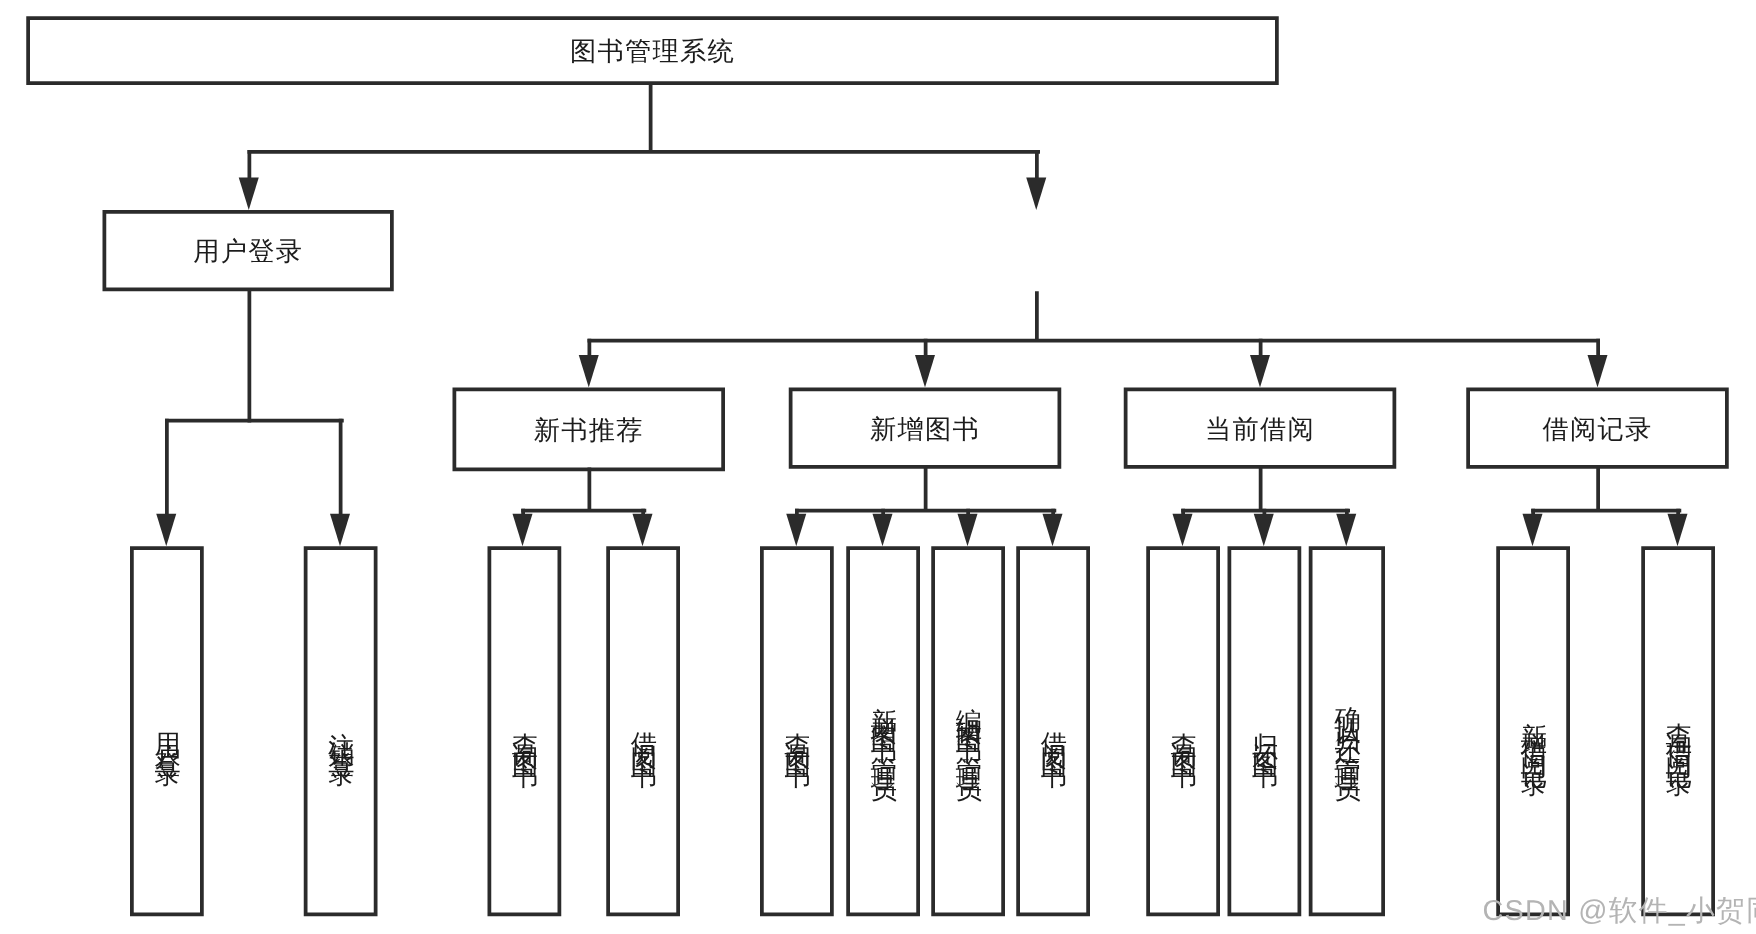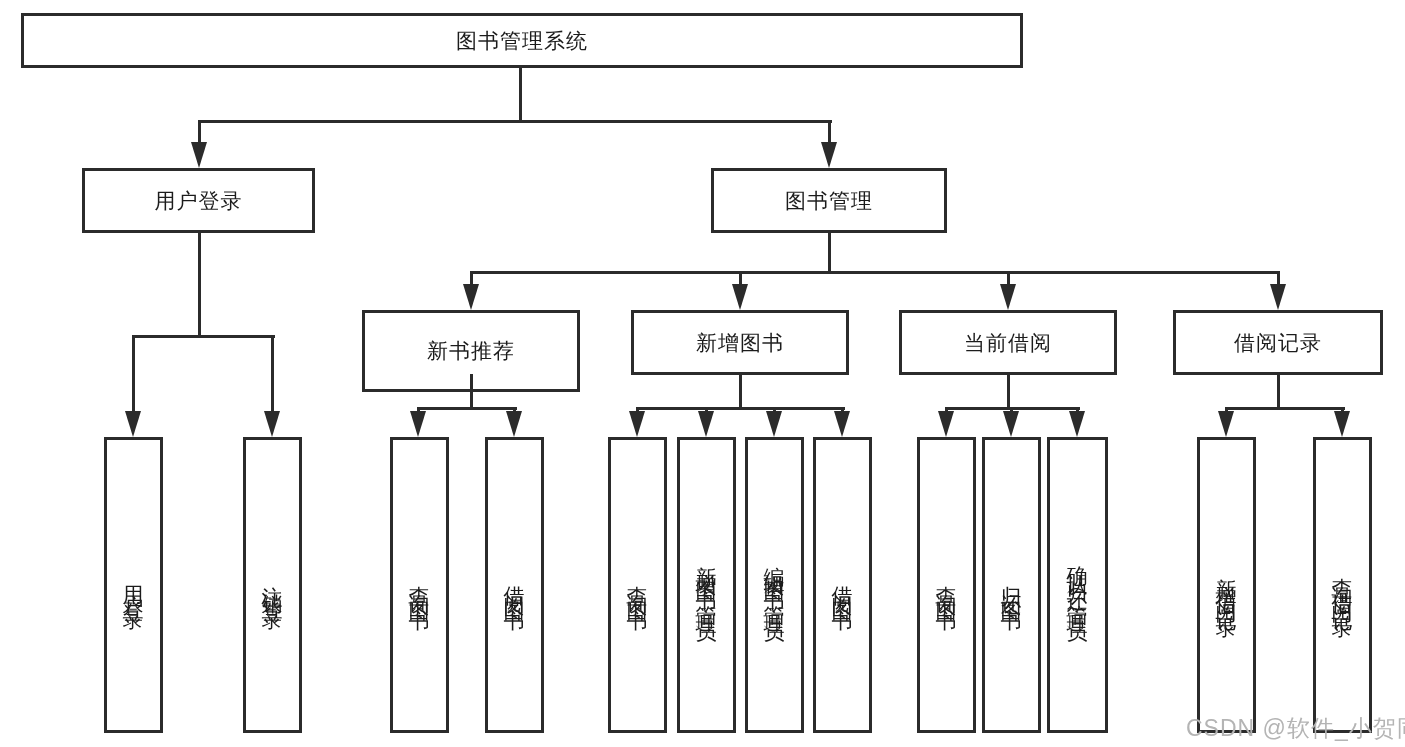--- a/index.html
+++ b/index.html
@@ -63,43 +63,40 @@
   <div class="ln" style="left:519px; top:68px; width:3px; height:54px;"></div>
   <div class="ln" style="left:198px; top:120px; width:634px; height:3px;"></div>
   <div class="ln" style="left:198px; top:120px; width:3px; height:24px;"></div>
   <div class="ah" style="left:191px; top:142px;"></div>
   <div class="ln" style="left:828px; top:120px; width:3px; height:24px;"></div>
   <div class="ah" style="left:821px; top:142px;"></div>
 
   <div class="bx" style="left:82px; top:168px; width:233px; height:65px;">
     <span>用户登录</span>
   </div>
-  <div class="bx" style="left:711px; top:168px; width:236px; height:65px;">
-    <span>图书管理</span>
-  </div>
 
   <div class="ln" style="left:198px; top:232px; width:3px; height:106px;"></div>
   <div class="ln" style="left:132px; top:335px; width:143px; height:3px;"></div>
   <div class="ln" style="left:132px; top:335px; width:3px; height:78px;"></div>
   <div class="ah" style="left:125px; top:411px;"></div>
   <div class="ln" style="left:271px; top:335px; width:3px; height:78px;"></div>
   <div class="ah" style="left:264px; top:411px;"></div>
 
   <div class="ln" style="left:828px; top:233px; width:3px; height:40px;"></div>
   <div class="ln" style="left:470px; top:271px; width:810px; height:3px;"></div>
   <div class="ln" style="left:470px; top:271px; width:3px; height:15px;"></div>
   <div class="ah" style="left:463px; top:284px;"></div>
   <div class="ln" style="left:739px; top:271px; width:3px; height:15px;"></div>
   <div class="ah" style="left:732px; top:284px;"></div>
   <div class="ln" style="left:1007px; top:271px; width:3px; height:15px;"></div>
   <div class="ah" style="left:1000px; top:284px;"></div>
   <div class="ln" style="left:1277px; top:271px; width:3px; height:15px;"></div>
   <div class="ah" style="left:1270px; top:284px;"></div>
 
-  <div class="bx" style="left:362px; top:310px; width:218px; height:82px;">
+  <div class="bx" style="left:362px; top:310px; width:218px; height:67px;">
     <span>新书推荐</span>
   </div>
   <div class="bx" style="left:631px; top:310px; width:218px; height:65px;">
     <span>新增图书</span>
   </div>
   <div class="bx" style="left:899px; top:310px; width:218px; height:65px;text-align:center;">
     <span>当前借阅</span>
   </div>
   <div class="bx" style="left:1173px; top:310px; width:210px; height:65px;">
     <span>借阅记录</span>

